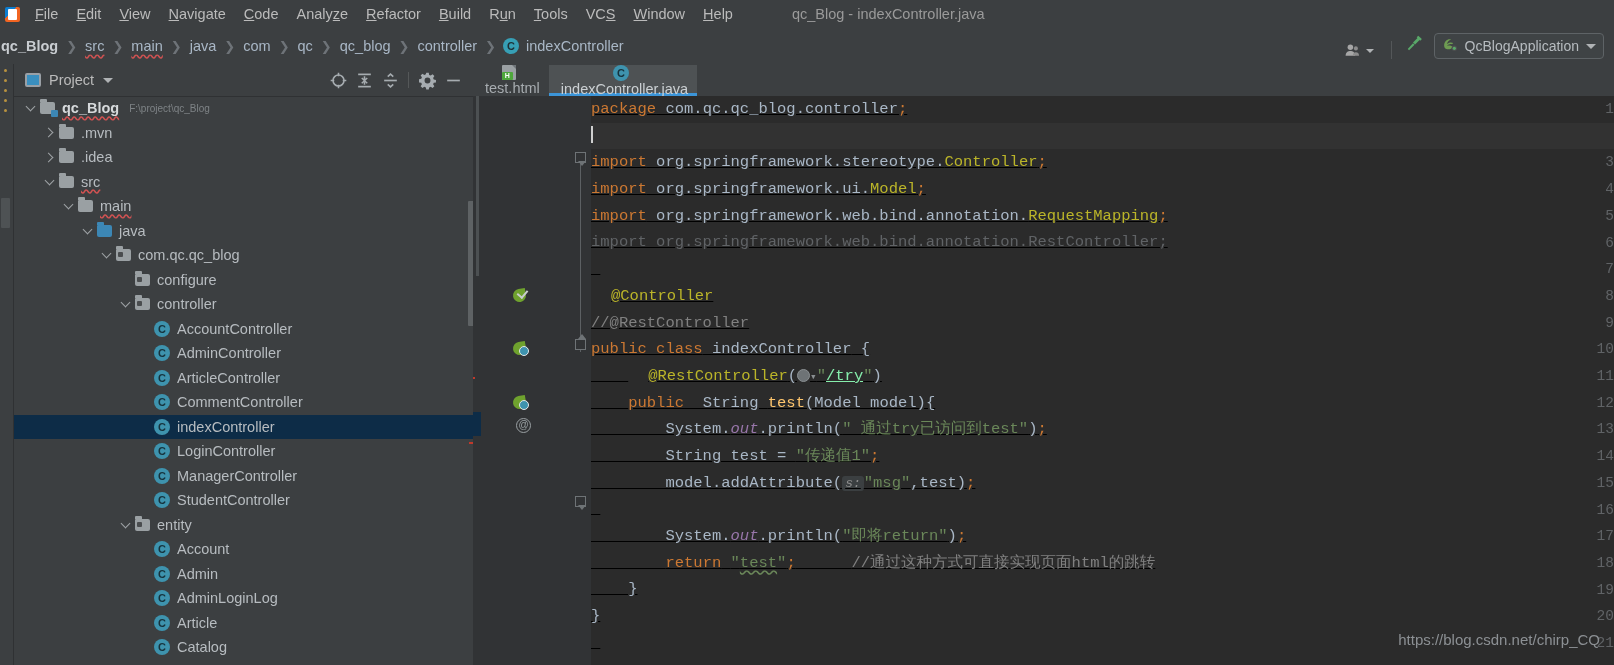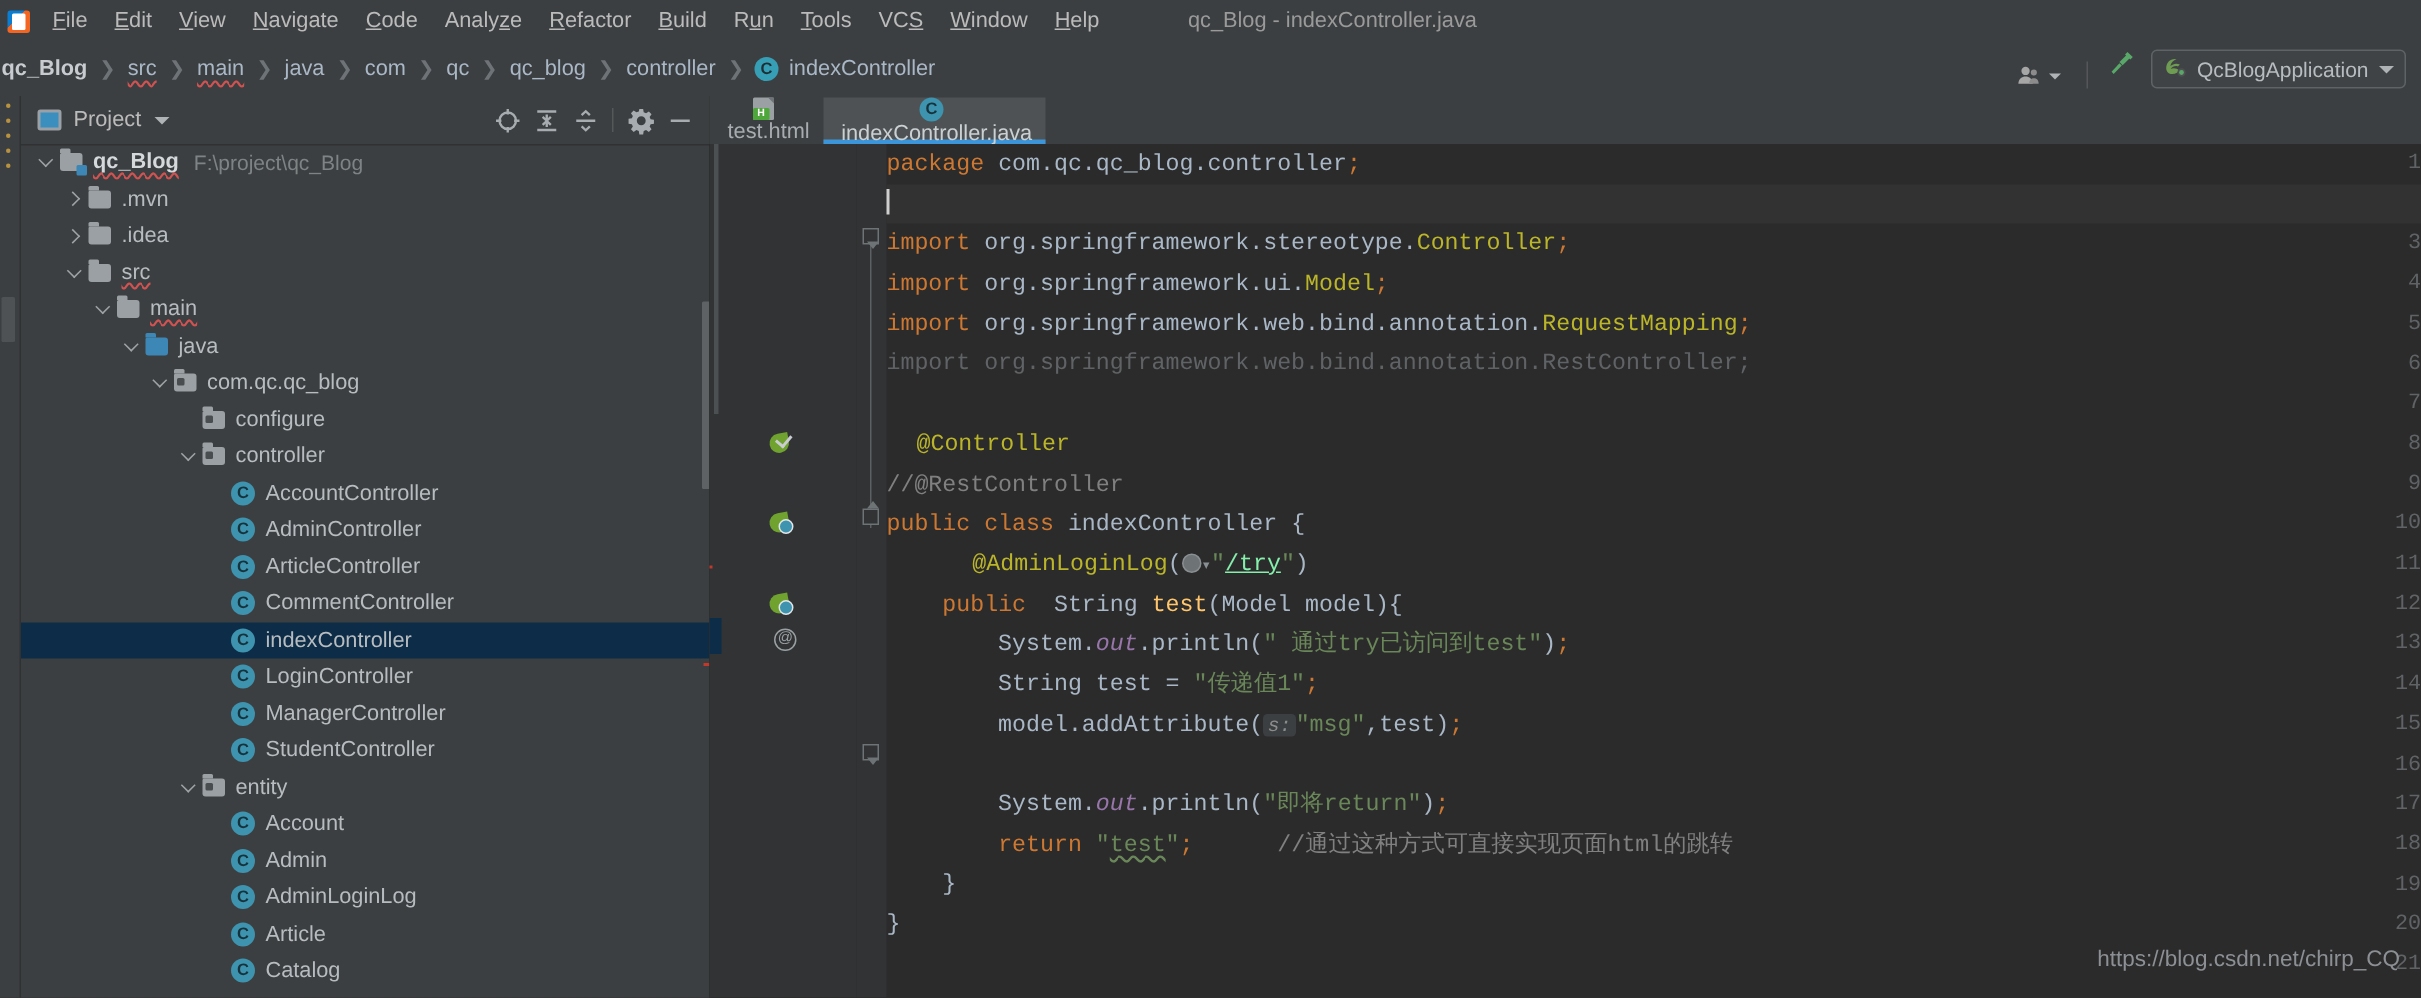--- a/index.html
+++ b/index.html
@@ -121,21 +121,21 @@
   .folder.root:after{
     content:"";position:absolute;right:-3px;bottom:-3px;width:7px;height:7px;background:#3C87B5;border-radius:1px;
   }
   .jcls{
     width:16px;height:16px;border-radius:50%;background:#3E93AE;flex:none;margin-right:7px;
     color:#16323c;font-size:11px;font-weight:bold;line-height:16px;text-align:center;
   }
   .nm{color:#B7BCC0;}
   .nm.boldroot{font-weight:bold;color:#D6D9DB;}
   .nm.sq{text-decoration:underline wavy #D25252;text-underline-offset:2px;}
-  .path{color:#7E8386;margin-left:10px;font-size:14px;}
+  .path{color:#7E8386;margin-left:10px;font-size:10px;}
   .psb{position:absolute;right:-4px;top:105px;width:9px;height:125px;background:#5E6264;border-radius:1px;}
   .redmark{position:absolute;left:455px;top:378px;width:20px;height:2px;background:#C0392B;}
 
   
   .editor{position:absolute;left:473px;top:64px;width:1141px;height:601px;background:#2B2B2B;}
   .tabsbar{height:32px;background:#3C3F41;display:flex;align-items:flex-end;}
   .tab{
     height:31px;display:flex;align-items:center;padding:0 9px 0 12px;
     font-size:14.5px;color:#A7ACB0;position:relative;box-sizing:border-box;flex-direction:column;
   }
@@ -163,21 +163,21 @@
   .foldcol{position:absolute;left:98px;top:0;width:20px;height:569px;background:#313335;}
   .foldline{position:absolute;left:9px;top:56px;width:1px;height:200px;background:#5C6063;}
 
   .ln{
     position:absolute;right:0;width:56px;text-align:right;
     color:#606366;font-size:14.5px;font-family:"Liberation Mono","DejaVu Sans Mono",monospace;
     line-height:26.7px;height:26.7px;
   }
   .gico{position:absolute;left:40px;width:17px;height:17px;}
 
-  .lines{position:absolute;left:118px;top:0;width:1023px;height:459px;}
+  .lines{position:absolute;left:118px;top:0;width:1023px;height:459px;text-decoration:underline;}
   .cl{
     height:26.7px;line-height:26.7px;white-space:pre;
     font-family:"Liberation Mono","DejaVu Sans Mono",monospace;font-size:15.5px;
     color:#A9B7C6;position:relative;
   }
   .cl.cur{background:#323232;}
   .kw{color:#CC7832;}
   .str{color:#6A8759;}
   .cmt{color:#808080;}
   .anno{color:#BBB529;margin-left:20px;}
@@ -566,21 +566,21 @@
         <div class="cl"><span class="kw">package</span> com.qc.qc_blog.controller<span class="kw">;</span></div>
         <div class="cl cur"><span class="caretbar"></span></div>
         <div class="cl"><span class="kw">import</span> org.springframework.stereotype.<span class="typ">Controller</span><span class="kw">;</span></div>
         <div class="cl"><span class="kw">import</span> org.springframework.ui.<span class="typ">Model</span><span class="kw">;</span></div>
         <div class="cl"><span class="kw">import</span> org.springframework.web.bind.annotation.<span class="typ">RequestMapping</span><span class="kw">;</span></div>
         <div class="cl"><span class="dim">import org.springframework.web.bind.annotation.RestController;</span></div>
         <div class="cl"> </div>
         <div class="cl"><span class="anno">@Controller</span></div>
         <div class="cl"><span class="cmt">//@RestController</span></div>
         <div class="cl"><span class="kw">public class</span> <span class="cls">indexController</span> {</div>
-        <div class="cl">    <span class="anno">@AdminLoginLog</span>(<span class="globe"></span><span class="gchev">▾</span><span class="str">"</span><span class="strln">/try</span><span class="str">"</span>)</div>
+        <div class="cl">    <span class="anno">@RestController</span>(<span class="globe"></span><span class="gchev">▾</span><span class="str">"</span><span class="strln">/try</span><span class="str">"</span>)</div>
         <div class="cl">    <span class="kw">public</span>  String <span class="mth">test</span>(Model model){</div>
         <div class="cl">        System.<span class="fld">out</span>.println(<span class="str">" 通过try已访问到test"</span>)<span class="kw">;</span></div>
         <div class="cl">        String test = <span class="str">"传递值1"</span><span class="kw">;</span></div>
         <div class="cl">        model.addAttribute(<span class="hint">s:</span><span class="str">"msg"</span>,test)<span class="kw">;</span></div>
         <div class="cl"> </div>
         <div class="cl">        System.<span class="fld">out</span>.println(<span class="str">"即将return"</span>)<span class="kw">;</span></div>
         <div class="cl">        <span class="kw">return</span> <span class="str">"</span><span class="str sq2">test</span><span class="str">"</span><span class="kw">;</span>      <span class="cmt">//通过这种方式可直接实现页面html的跳转</span></div>
         <div class="cl">    }</div>
         <div class="cl">}</div>
         <div class="cl"> </div>

